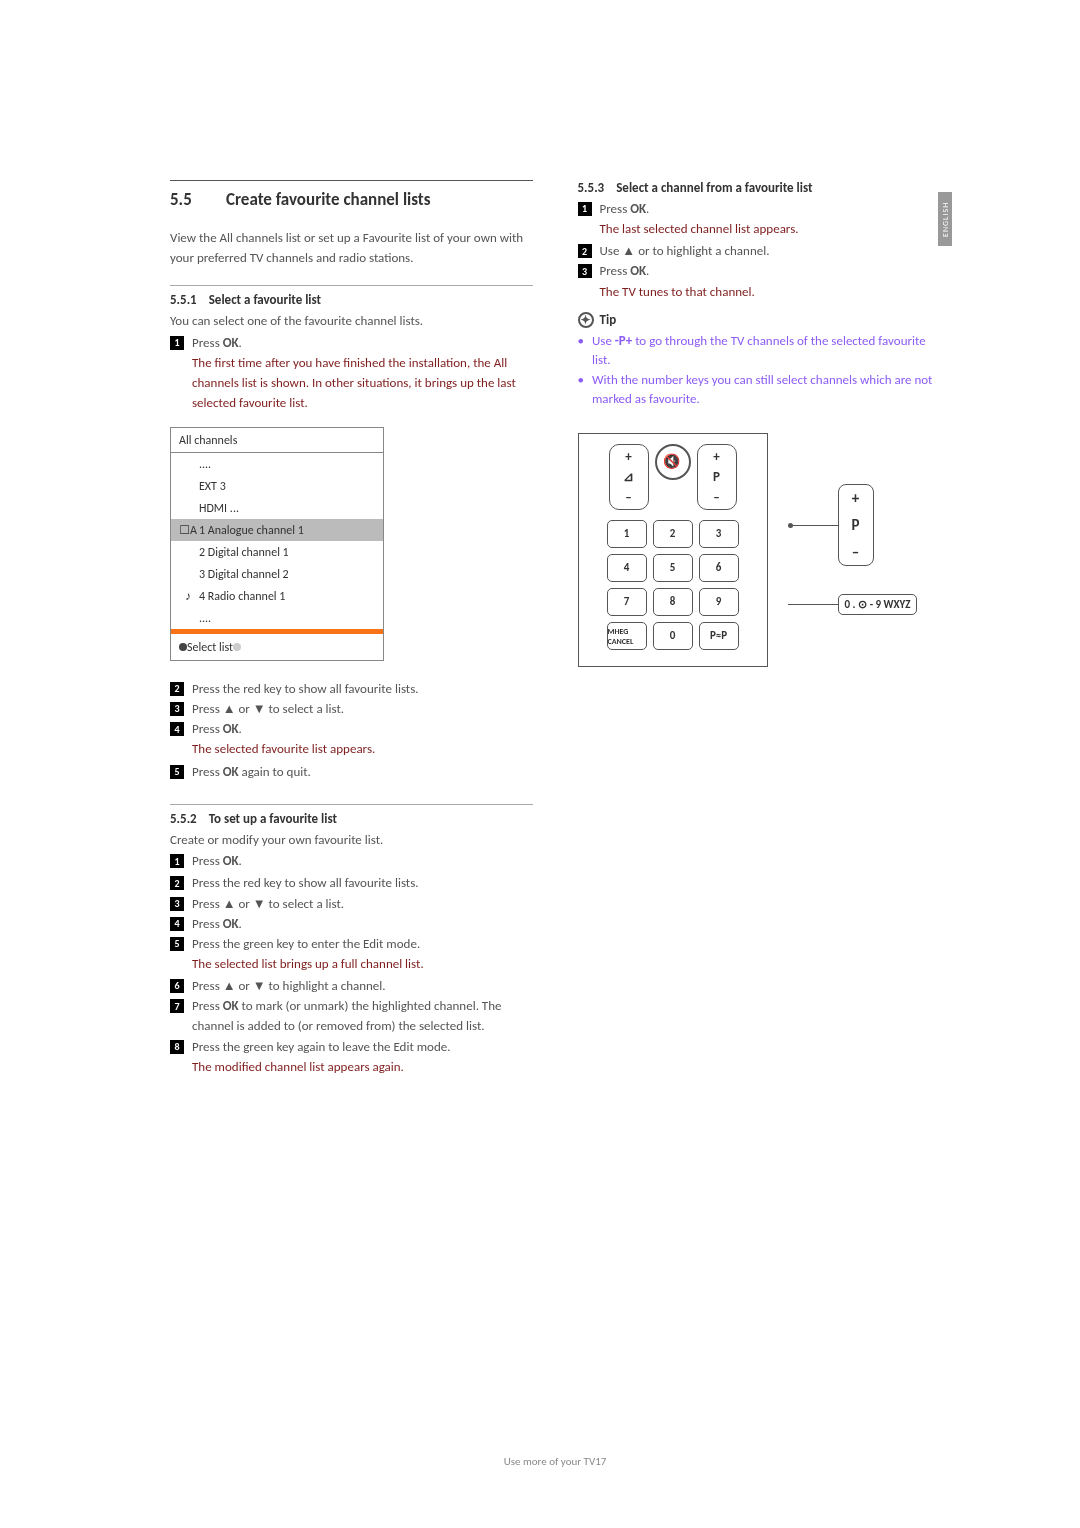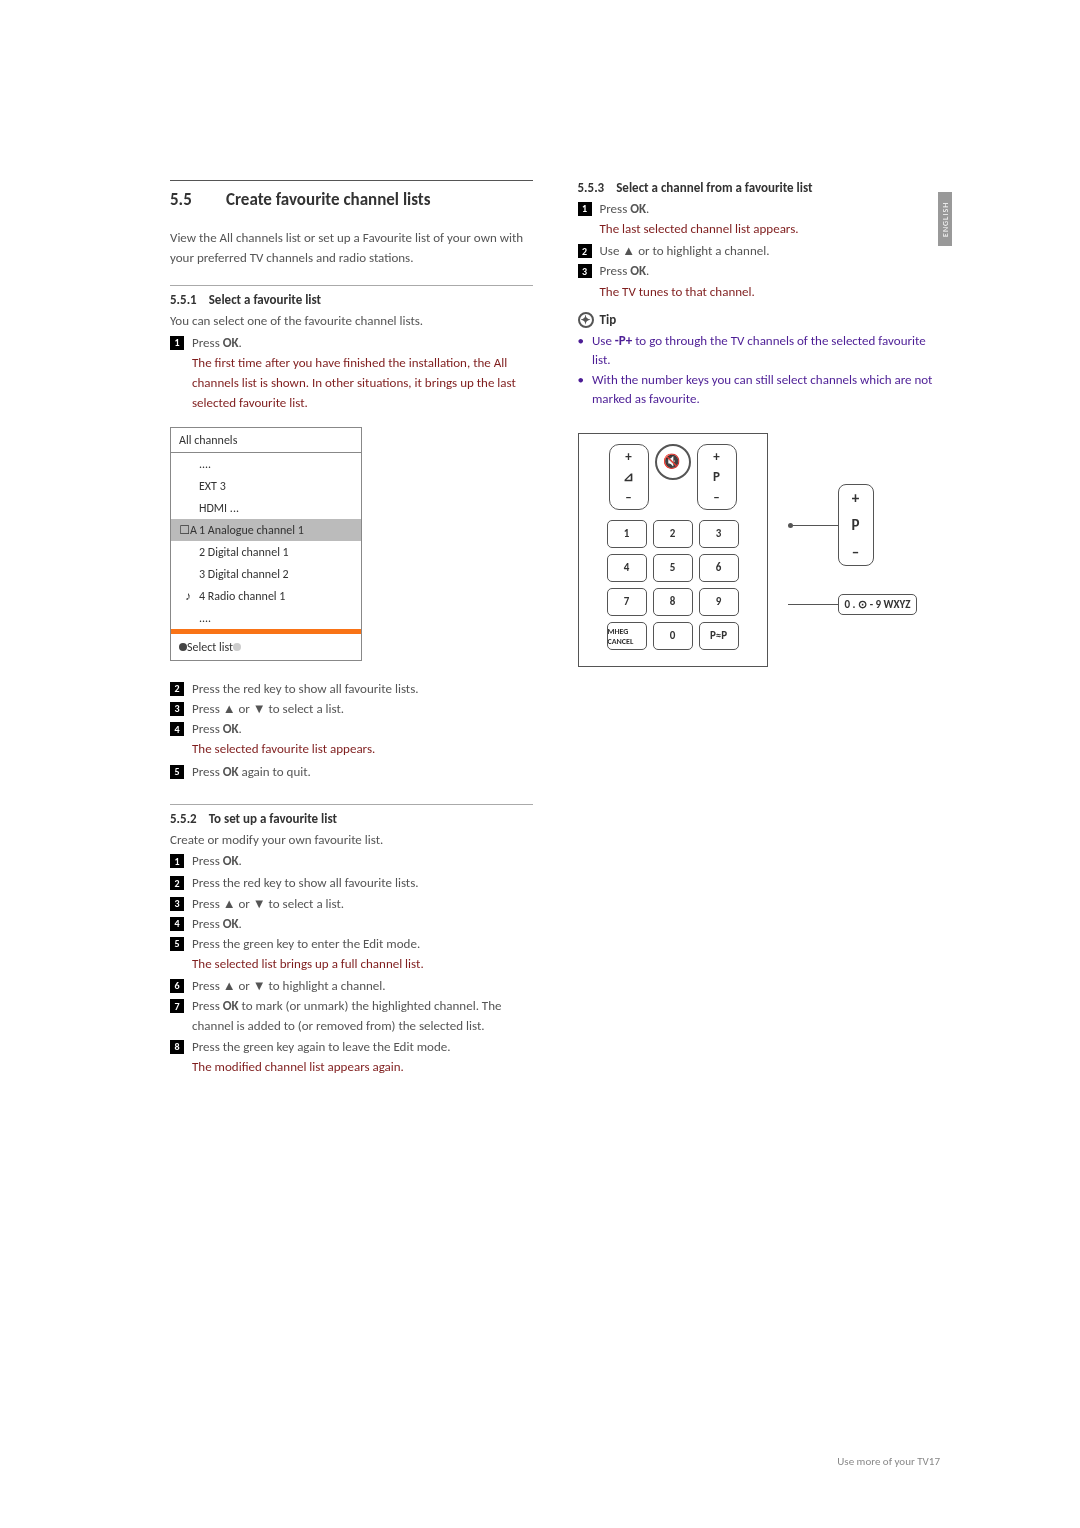--- a/index.html
+++ b/index.html
@@ -58,21 +58,21 @@
       margin-right: 8px;
       margin-top: 3px;
       flex: none;
     }
     .step-text { flex: 1; }
     .indent { padding-left: 22px; line-height: 1.55; color: #7f1d1d; }
     .bold { font-weight: bold; }
 
     .phone-list {
       border: 1px solid #888;
-      width: 192px;
+      width: 214px;
       margin: 14px 0 18px 0;
       font-size: 12px;
     }
     .phone-list .hdr {
       padding: 5px 8px;
       border-bottom: 1px solid #888;
     }
     .phone-row {
       display: flex;
       align-items: center;
@@ -91,21 +91,21 @@
     .dot { width: 8px; height: 8px; border-radius: 50%; background: #444; display: inline-block; }
     .dot.light { background: #ccc; }
 
     .tip-head { display: flex; align-items: center; gap: 6px; margin: 10px 0 3px; }
     .tip-icon {
       width: 16px; height: 16px; border: 2px solid #555; border-radius: 50%;
       display: inline-flex; align-items: center; justify-content: center;
       font-size: 12px; font-weight: bold; color: #555;
     }
     .bullets { list-style: none; }
-    .bullets li { display: flex; line-height: 1.5; color: #4c1d95; }
+    .bullets li { display: flex; line-height: 1.5; color: #8b5cf6; }
     .bullets li::before { content: "•"; margin-right: 8px; }
 
     .remote-figure {
       display: flex;
       align-items: center;
       gap: 20px;
       margin-top: 24px;
     }
     .remote {
       border: 1px solid #555;
@@ -187,21 +187,21 @@
       align-items: center;
       justify-content: center;
       letter-spacing: 1px;
     }
     .footer {
       position: absolute;
       bottom: 60px;
       left: 170px;
       right: 140px;
       display: flex;
-      justify-content: flex-end;
+      justify-content: center;
       font-size: 11px;
       color: #888;
       margin-top: 20px;
     }
   </style>
 </head>
 <body>
 
 <div class="tabbox">ENGLISH</div>
 

